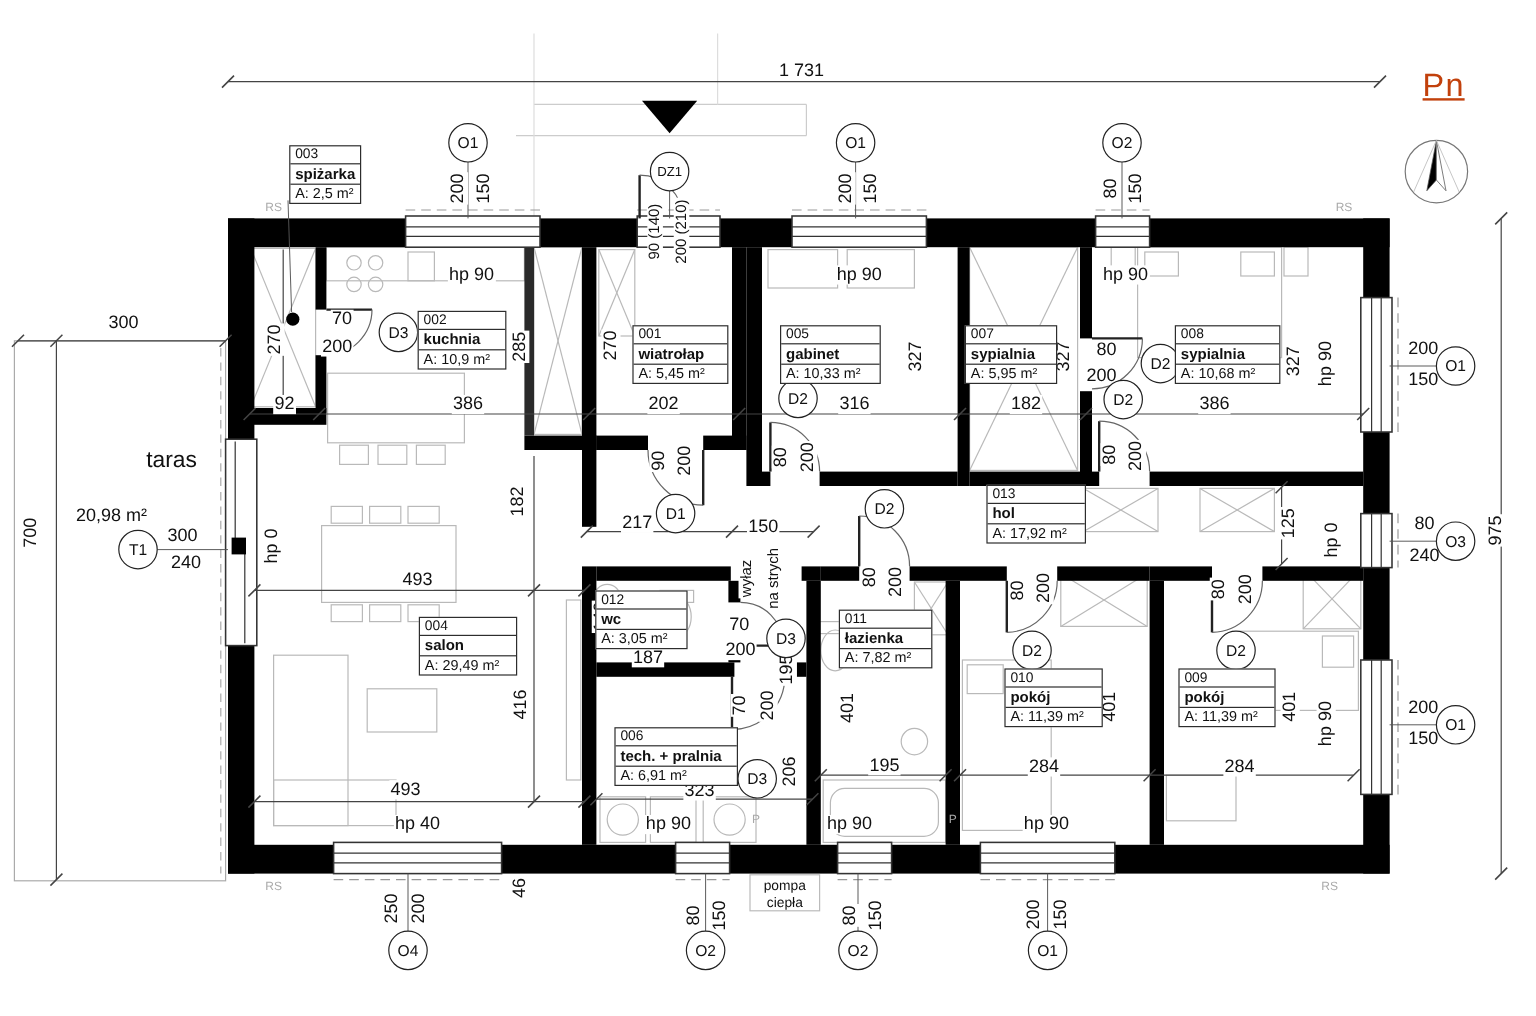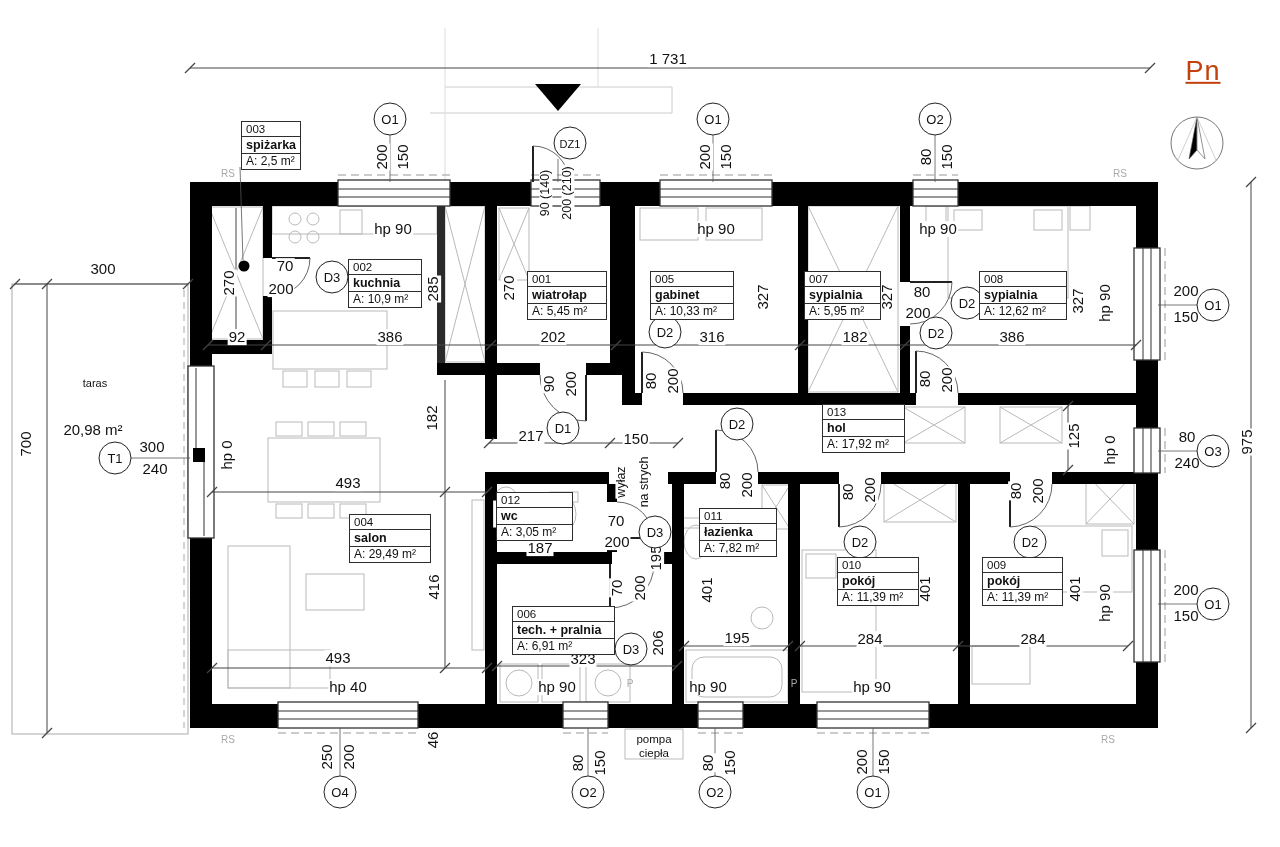--- a/index.html
+++ b/index.html
@@ -5,26 +5,26 @@
   html,body{margin:0;padding:0;background:#e8e8e8;}
   #page{position:relative;width:1280px;height:847px;background:#ffffff;overflow:hidden;
         font-family:"Liberation Sans",sans-serif;}
   #plan-svg{position:absolute;left:0;top:0;z-index:2;}
   .lbl{position:absolute;transform:translate(-50%,-50%);white-space:nowrap;z-index:5;
        font-size:15px;color:#111;background:#fff;padding:0 1px;line-height:1.05;}
   .lbl.r{transform:translate(-50%,-50%) rotate(-90deg);}
   .lbl.sm{font-size:12.5px;}
   .lbl.xs{font-size:11.5px;background:transparent;}
   .lbl.gray{font-size:10px;color:#a9a9a9;background:transparent;}
-  .lbl.big{font-size:11px;background:transparent;}
+  .lbl.big{font-size:19px;background:transparent;margin-left:48px;}
   .lbl.pn{font-size:27px;color:#c2410c;background:transparent;letter-spacing:1px;text-decoration:underline;}
   .marker{position:absolute;width:31px;height:31px;border:1.4px solid #222;border-radius:50%;
           background:#fff;display:flex;align-items:center;justify-content:center;
           font-size:13px;color:#111;transform:translate(-50%,-50%);z-index:6;}
-  .marker.w3{font-size:11px;margin-left:12px;}
+  .marker.w3{font-size:11px;}
   .roombox{position:absolute;background:#fff;border:1px solid #2d2d2d;z-index:6;color:#111;}
   .roombox div{padding:0 4px;height:14px;line-height:14px;font-size:11.5px;border-bottom:1px solid #2d2d2d;overflow:hidden;}
   .roombox div.rname{font-weight:bold;font-size:12.5px;height:16px;line-height:16px;}
   .roombox div.rarea{border-bottom:none;font-size:12px;height:15px;line-height:15px;}
 </style>
 </head>
 <body>
 
 <div id="page">
   <svg id="plan-svg" width="1280" height="847">
@@ -449,21 +449,21 @@
         <div class="rarea">A: 10,33 m²</div>
       </div>
       <div class="roombox" style="left: 804px; top: 271px; width: 75px;">
         <div class="rnum">007</div>
         <div class="rname">sypialnia</div>
         <div class="rarea">A: 5,95 m²</div>
       </div>
       <div class="roombox" style="left: 979px; top: 271px; width: 86px;">
         <div class="rnum">008</div>
         <div class="rname">sypialnia</div>
-        <div class="rarea">A: 12,62 m²</div>
+        <div class="rarea">A: 10,68 m²</div>
       </div>
       <div class="roombox" style="left: 822px; top: 404px; width: 81px;">
         <div class="rnum">013</div>
         <div class="rname">hol</div>
         <div class="rarea">A: 17,92 m²</div>
       </div>
       <div class="roombox" style="left: 349px; top: 514px; width: 80px;">
         <div class="rnum">004</div>
         <div class="rname">salon</div>
         <div class="rarea">A: 29,49 m²</div>

